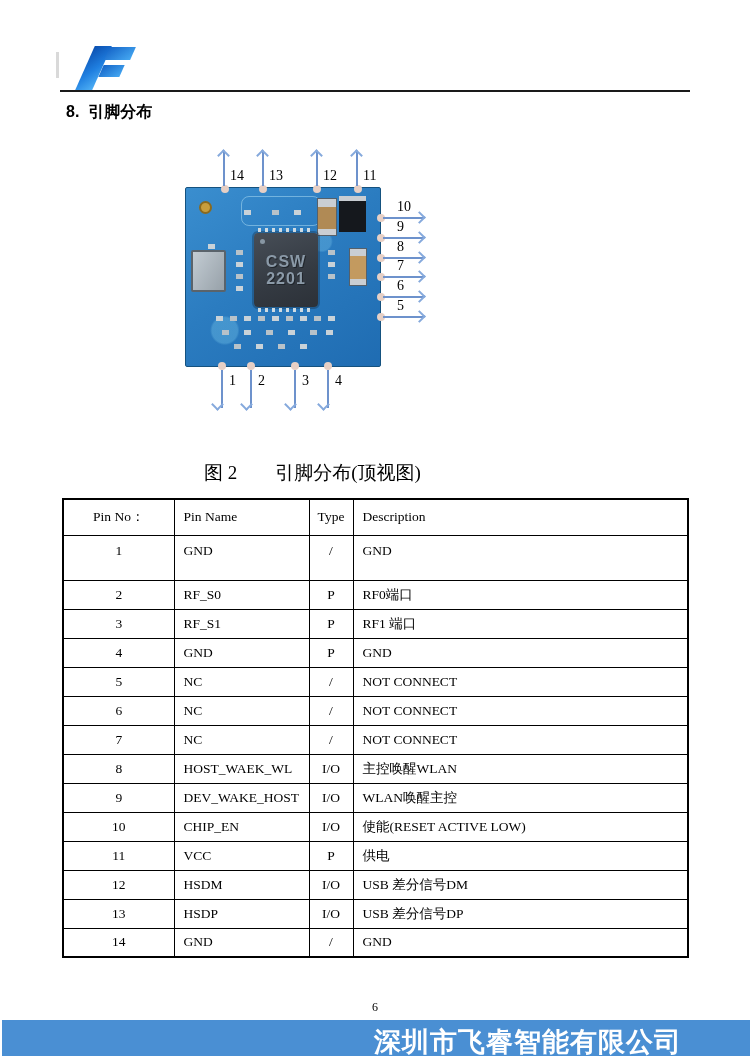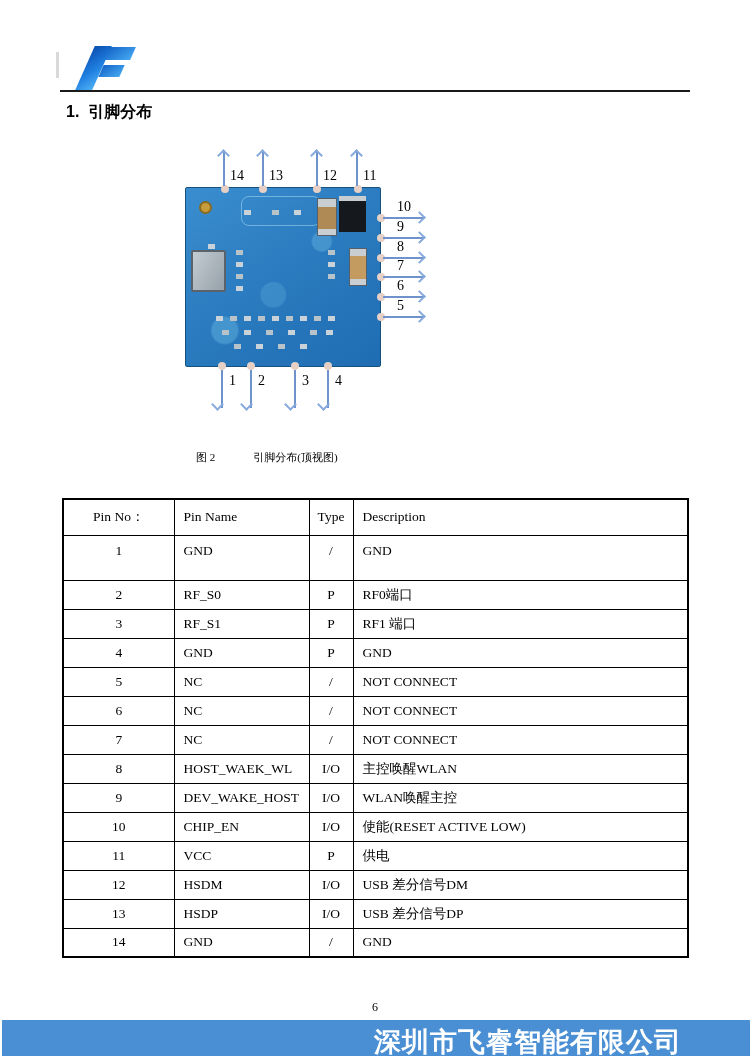--- a/index.html
+++ b/index.html
@@ -75,21 +75,21 @@
     border-top:2px solid #85a9dc; border-left:2px solid #85a9dc; transform:rotate(45deg); }
   .arrow-down .head { position:absolute; left:-8px; bottom:-1px; width:9px; height:9px;
     border-bottom:2px solid #85a9dc; border-right:2px solid #85a9dc; transform:rotate(45deg); }
   .arrow-up .arrow-label { left:7px; top:16px; }
   .arrow-down .arrow-label { left:8px; top:3px; }
   .arrow-right { position:absolute; height:2px; width:40px; background:#6d92cc; }
   .arrow-right .head { position:absolute; right:-1px; top:-4px; width:9px; height:9px;
     border-top:2px solid #85a9dc; border-right:2px solid #85a9dc; transform:rotate(45deg); }
   .arrow-right .arrow-label { left:14px; top:-18px; }
 
-  .figure-caption { position:absolute; left:185px; top:438px; font-size:11px; white-space:pre; }
+  .figure-caption { position:absolute; left:185px; top:438px; font-size:19px; white-space:pre; }
   .figure-caption .cap-text { margin-left:38px; }
 
   
   .pin-table { position:absolute; left:62px; top:498px; width:625px;
     border-collapse:collapse; font-size:13.5px; table-layout:fixed; }
   .pin-table col.c1 { width:111px; } .pin-table col.c2 { width:135px; }
   .pin-table col.c3 { width:44px; }  .pin-table col.c4 { width:335px; }
   .pin-table th, .pin-table td { border:1px solid #000; font-weight:normal; vertical-align:middle; }
   .pin-table { border:2px solid #000; }
   .pin-table th { height:36px; }
@@ -112,30 +112,35 @@
 <div class="page">
 
   <div class="logo-mark">
     <div class="logo-tick"></div>
     <div class="logo-stroke"></div>
     <div class="logo-bar-top"></div>
     <div class="logo-bar-mid"></div>
   </div>
   <div class="header-rule"></div>
 
-  <div class="section-title">1.  引脚分布</div>
+  <div class="section-title">8.  引脚分布</div>
 
   <div class="pcb">
     <div class="pcb-trace1"></div>
     <div class="pcb-passives"></div>
     <div class="pcb-via"></div>
     <div class="pcb-crystal"></div>
     <div class="pcb-cap1"></div>
     <div class="pcb-ic1"></div>
     <div class="pcb-cap2"></div>
+    <div class="pcb-chip">
+      <div class="chip-dot"></div>
+      <div class="chip-line">CSW</div>
+      <div class="chip-line">2201</div>
+    </div>
 
     <div class="pcb-pad" style="left:35px; top:-3px;"></div>
     <div class="pcb-pad" style="left:73px; top:-3px;"></div>
     <div class="pcb-pad" style="left:127px; top:-3px;"></div>
     <div class="pcb-pad" style="left:168px; top:-3px;"></div>
     <div class="pcb-pad" style="left:191px; top:26px;"></div>
     <div class="pcb-pad" style="left:191px; top:46px;"></div>
     <div class="pcb-pad" style="left:191px; top:66px;"></div>
     <div class="pcb-pad" style="left:191px; top:85px;"></div>
     <div class="pcb-pad" style="left:191px; top:105px;"></div>

